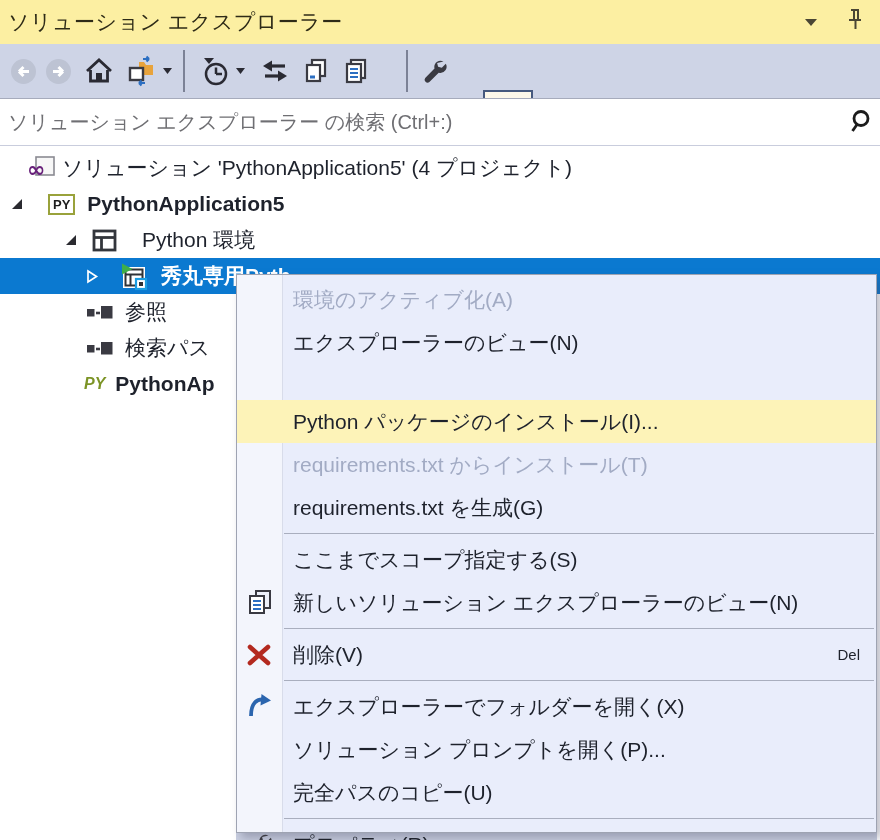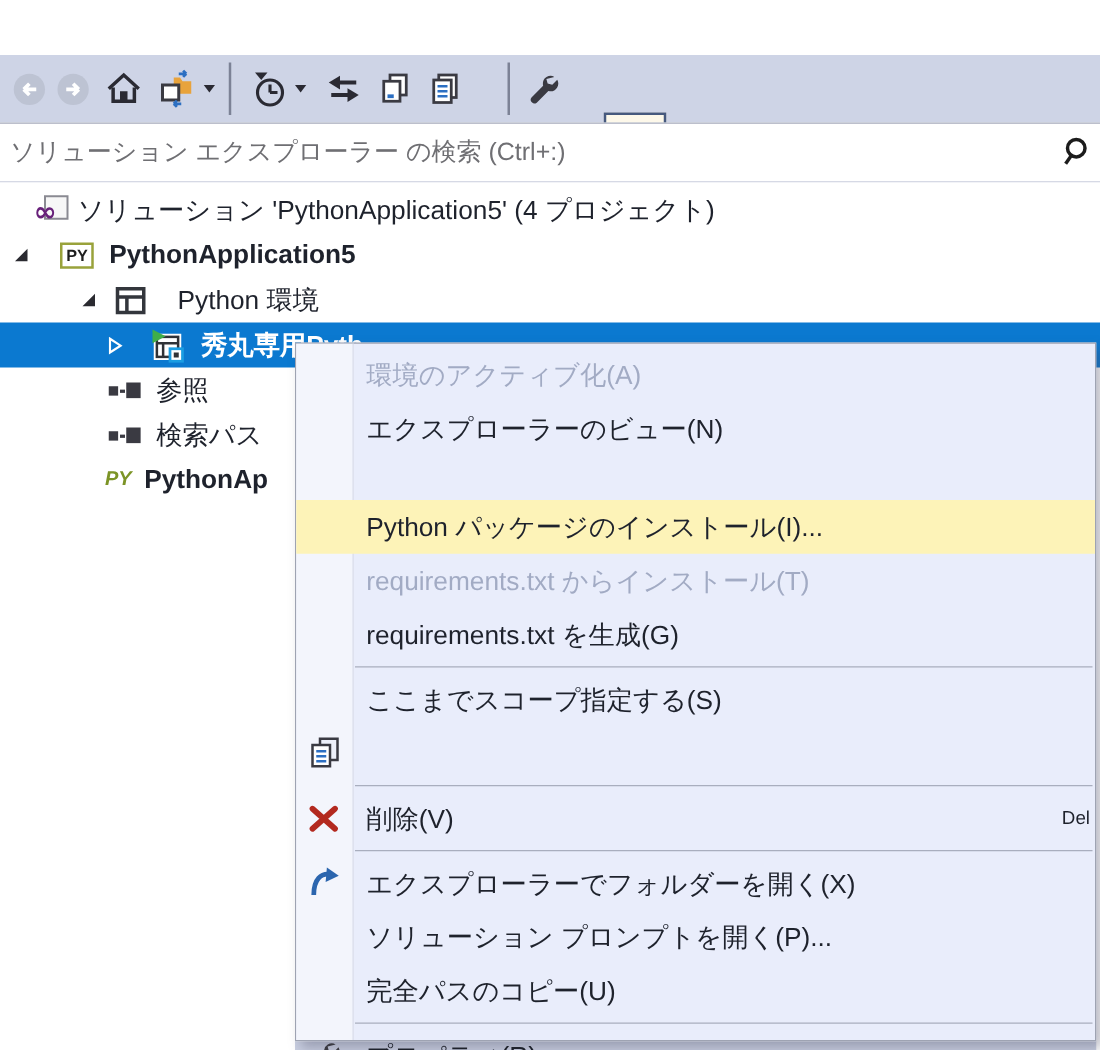--- a/index.html
+++ b/index.html
@@ -40,33 +40,48 @@
     padding:0 3px;line-height:17px;}
   .pyfile{color:#7C9426;font-size:16px;font-weight:bold;font-style:italic;}
   
   .menu{position:absolute;left:236px;top:274px;width:641px;height:559px;box-sizing:border-box;
     background:#E9EDFB;border:1px solid #9EA3B2;z-index:10;
     box-shadow:5px 5px 9px rgba(70,70,95,0.35);}
   .menu .gutter{position:absolute;left:0;top:0;width:45px;height:100%;background:#F3F5FC;
     border-right:1px solid #D8DCEA;}
   .mitems{position:relative;padding-top:3px;}
   .mitem{position:relative;height:43px;display:flex;align-items:center;
-    padding-left:56px;padding-right:4px;font-size:21px;color:#1E222C;white-space:nowrap;}
+    padding-left:56px;padding-right:16px;font-size:21px;color:#1E222C;white-space:nowrap;}
   .mitem.disabled{color:#A2ABC4;}
   .mitem.hl{background:#FDF3B8;margin-top:36px;}
   .micon{position:absolute;left:8px;top:50%;transform:translateY(-50%);display:flex;}
   .mshortcut{margin-left:auto;font-size:15px;}
   .msep{height:1px;background:#A9AEBE;margin:4px 2px 4px 47px;}
   .bottomband{position:absolute;left:236px;top:833px;width:641px;height:7px;background:#C9CFE1;z-index:9;}
 </style>
 </head>
 <body>
 
 <div id="root">
 
+  <div class="titlebar">
+    <span class="title">ソリューション エクスプローラー</span>
+    <span class="tb-right">
+      <span>
+        <svg width="14" height="9">
+            <polygon points="1,1 13,1 7,8" fill="#4A4634"></polygon>
+          </svg>
+      </span>
+      <span>
+        <svg width="20" height="26">
+          <path d="M7,3 h7 v10 M10,3 v10 M5,13 h12 M11.5,13 v9" stroke="#4A4634" stroke-width="2" fill="none"></path>
+        </svg>
+      </span>
+    </span>
+  </div>
 
   <div class="toolbar">
     <span class="tbtn" style="margin-left:10px">
       <svg width="27" height="27">
           <circle cx="13.5" cy="13.5" r="12.5" fill="#BDC3D3"></circle>
           <path d="M19,13.5 H9 M9,13.5 l4.5,-4.5 M9,13.5 l4.5,4.5" stroke="#fff" stroke-width="3" fill="none"></path>
         </svg>
     </span>
     <span class="tbtn" style="margin-left:8px">
       <svg width="27" height="27">
@@ -261,20 +276,21 @@
         <span>ここまでスコープ指定する(S)</span>
       </div>
       <div class="mitem">
         <span class="micon">
           <svg width="30" height="30">
             <rect x="11" y="3" width="14" height="17" fill="#EDF0FA" stroke="#3A3A42" stroke-width="2"></rect>
             <rect x="5" y="8" width="14" height="17" fill="#fff" stroke="#3A3A42" stroke-width="2"></rect>
             <path d="M8,13 h8 M8,17 h8 M8,21 h8" stroke="#2C6FC2" stroke-width="2"></path>
           </svg>
         </span>
+        <span>新しいソリューション エクスプローラーのビュー(N)</span>
       </div>
       <div class="msep"></div>
       <div class="mitem">
         <span class="micon">
           <svg width="28" height="28">
               <path d="M5,6 L23,22 M23,6 L5,22" stroke="#B3291F" stroke-width="4.6" stroke-linecap="round"></path>
             </svg>
         </span>
         <span>削除(V)</span>
         <span class="mshortcut">Del</span>

